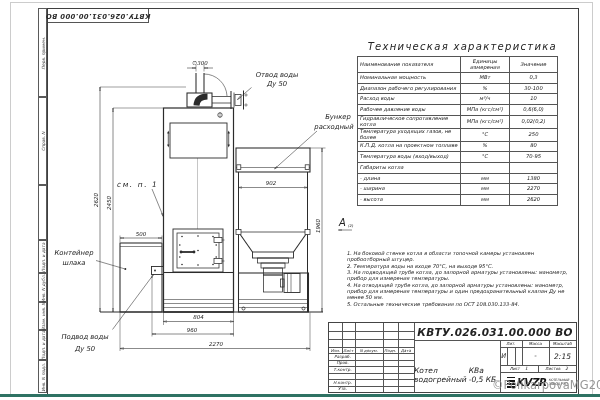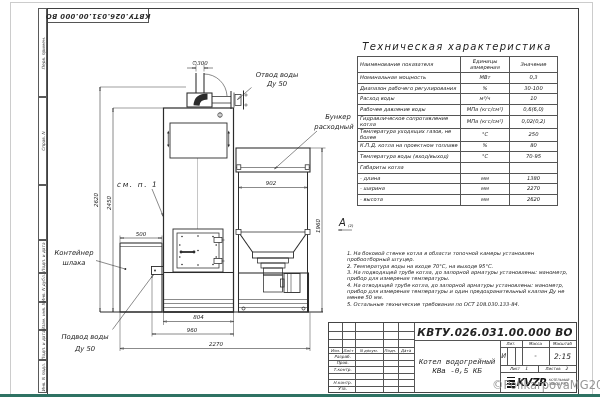--- a/index.html
+++ b/index.html
@@ -11,39 +11,39 @@
   
   .strip-cell{left:38px;width:9px;border:0.8px solid #5a5a5a;box-sizing:border-box;}
   .strip-cell span{position:absolute;left:50%;top:50%;transform:translate(-50%,-50%) rotate(-90deg);
        white-space:nowrap;font-size:4.3px;font-style:italic;color:#3c3c3c;}
   
   .topbox{left:48px;top:9px;width:100px;height:13px;border-right:1px solid #555;border-bottom:1px solid #555;}
   .topbox span{position:absolute;left:50%;top:50%;transform:translate(-50%,-50%) rotate(180deg);
        white-space:nowrap;font-size:6.8px;font-weight:bold;font-style:italic;letter-spacing:.4px;}
   
   .tt-wrap{left:357px;top:41px;width:200px;}
-  .tt-title{font-size:10px;font-style:italic;letter-spacing:1.3px;text-align:center;color:#222;white-space:nowrap;}
+  .tt-title{font-size:10px;font-style:italic;letter-spacing:1.3px;text-align:right;color:#222;white-space:nowrap;}
   table.tt{border-collapse:collapse;table-layout:fixed;width:200px;margin-top:4px;}
   table.tt td{border:0.7px solid #555;font-size:5.2px;font-style:italic;padding:0 2px;line-height:1.15;
        overflow:hidden;white-space:normal;color:#222;}
   table.tt tr{height:10.7px;}
   table.tt tr.hd{height:16px;}
   td.c{text-align:center;}
   td.ind{padding-left:11px;}
   
   .notes{left:347px;top:250px;width:226px;}
   .notes p{margin:0;font-size:5.2px;font-style:italic;line-height:1.22;color:#222;}
   
   .tb{left:328px;top:322px;width:249px;height:71px;border:1px solid #444;box-sizing:border-box;}
   .tb .vl{position:absolute;width:1px;background:#555;}
   .tb .hl{position:absolute;height:1px;background:#555;}
   .tb .cell{position:absolute;display:flex;align-items:center;justify-content:center;
        font-style:italic;color:#222;overflow:hidden;}
   .tb-desig{left:85px;top:0;width:162px;height:17px;font-size:10.5px;font-weight:bold;letter-spacing:.3px;}
-  .tb-name{left:85px;top:18px;width:86px;height:52px;flex-direction:column;font-size:7.5px;line-height:9.5px;font-family:Liberation Mono, monospace;}
+  .tb-name{left:85px;top:26px;width:86px;height:52px;flex-direction:row;font-size:7.5px;line-height:9.5px;}
   .tb-hcell{font-size:3.9px;}
   .tb-rlabel{justify-content:flex-start;padding-left:1.5px;font-size:4.2px;box-sizing:border-box;}
   .tb-small{font-size:4px;}
   .logo-row{left:171px;top:49px;width:76px;height:20px;display:flex;align-items:center;justify-content:center;gap:2px;position:absolute;font-style:italic;}
   .logo-mark{width:8px;height:12px;background:repeating-linear-gradient(0deg,#151515 0 1.8px,#ffffff 1.8px 3.2px);}
   .logo-text{font-size:10.5px;font-weight:bold;letter-spacing:-0.5px;color:#151515;}
   .logo-sub{display:flex;flex-direction:column;justify-content:center;}
   .logo-sub div{font-size:3.2px;color:#2a2a2a;line-height:1.25;}
   
   .tealbar{left:0;top:393.5px;width:600px;height:3.4px;background:var(--teal,#2e7263);}

